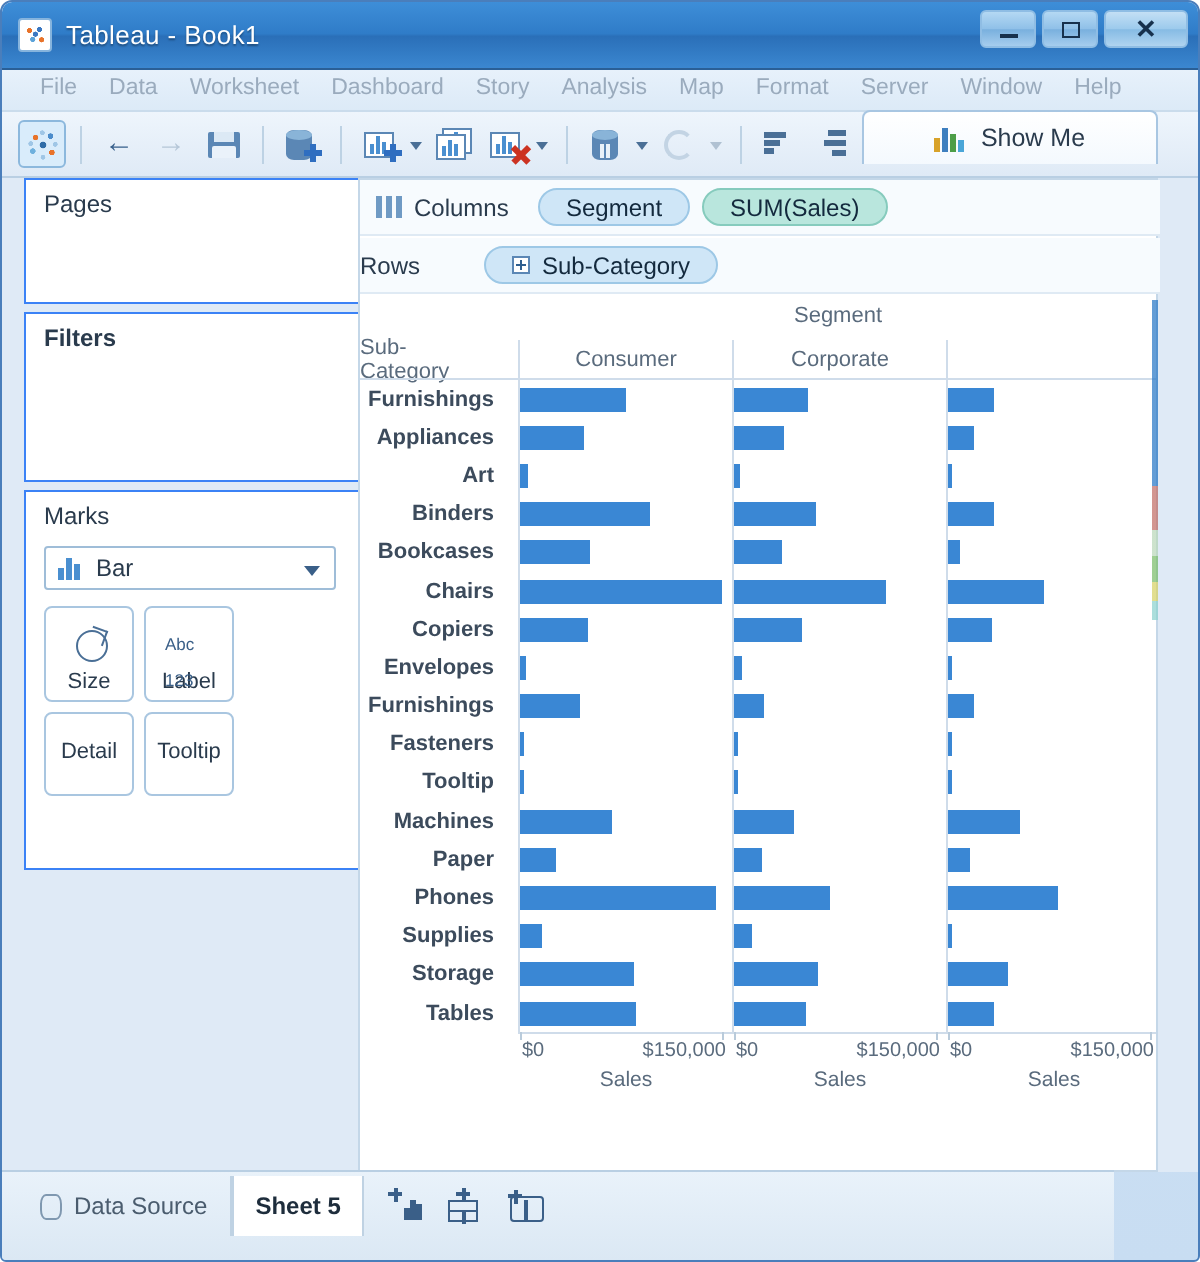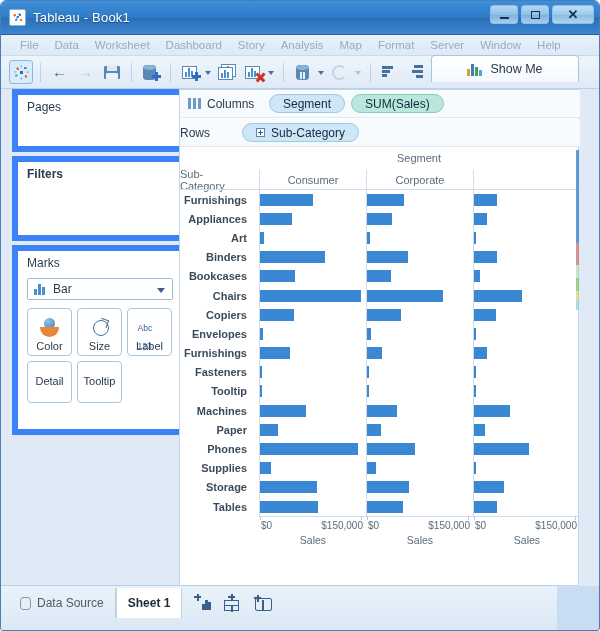--- a/index.html
+++ b/index.html
@@ -58,21 +58,21 @@
   }
   .winbtn .gl { display:block; }
   .gl-min { width:9px; height:2px; background:#17314d; margin-top:6px; }
   .gl-max { width:9px; height:8px; border:1.5px solid #17314d; }
   .gl-close { font-size:13px; font-weight:bold; color:#17314d; }
 
   
   .menubar {
     position:absolute; left:0; top:34px; width:600px; height:21px;
     background: linear-gradient(180deg,#e7f1fb 0%,#dceaf7 100%);
-    display:flex; align-items:center; padding-left:11px;
+    display:flex; align-items:flex-end; padding-left:11px;
     border-bottom:1px solid #cadcec;
   }
   .menu-item {
     font-size:11.5px; color:#9aabbd; padding:0 8px; line-height:21px;
     white-space:nowrap; cursor:default;
   }
 
   
   .toolbar {
     position:absolute; left:0; top:55px; width:600px; height:33px;
@@ -148,21 +148,21 @@
 
   
   .workspace {
     position:absolute; left:0; top:88px; width:600px; height:497px;
     background:#dfeaf6;
   }
 
   
   .leftpanel { position:absolute; left:11px; top:0; width:164px; height:346px; }
   .card {
-    background:#ffffff; border:6px solid #3b82f6;
+    background:#ffffff; border:1px solid #3b82f6;
     position:absolute; left:0; width:196px;
   }
   .card-title {
     font-size:12px; color:#2a3b4d; padding:5px 0 0 9px;
   }
   #pages-card { top:0; height:63px; }
   #filters-card { top:67px; height:85px;font-weight:bold; }
   #marks-card { top:156px; height:190px; }
 
   .marks-select {
@@ -445,24 +445,20 @@
             <i style="left:0;height:6px;"></i>
               <i style="left:4px;height:11px;"></i>
               <i style="left:8px;height:8px;"></i>
           </span>
           <span class="marks-select-label">Bar</span>
           <span class="sel-caret"></span>
         </div>
 
         <div class="mark-btns">
           <div class="mark-btn">
-            <span class="mark-glyph ic-color"></span>
-            <span class="mark-btn-label">Color</span>
-          </div>
-          <div class="mark-btn">
             <span class="mark-glyph ic-size"></span>
             <span class="mark-btn-label">Size</span>
           </div>
           <div class="mark-btn">
             <span class="mark-glyph">
               <span class="ic-label">Abc<br>123</span>
             </span>
             <span class="mark-btn-label">Label</span>
           </div>
         </div>
@@ -652,21 +648,21 @@
     </div>
   </div>
 
   <div class="statusbar">
     <div class="tabstrip">
       <div class="tab">
         <span class="ic-ds"></span>
         <span>Data Source</span>
       </div>
       <div class="tab active">
-        <span>Sheet 1</span>
+        <span>Sheet 5</span>
       </div>
       <div class="newbtns">
         <span class="nb nb-sheet">
           <i style="left:8px;height:6px;"></i>
             <i style="left:11px;height:10px;"></i>
             <i style="left:14px;height:8px;"></i>
         </span>
         <span class="nb">
           <span class="nb-dash"></span>
             <span class="nb-plus" style="left:4px;top:-2px;"></span>

